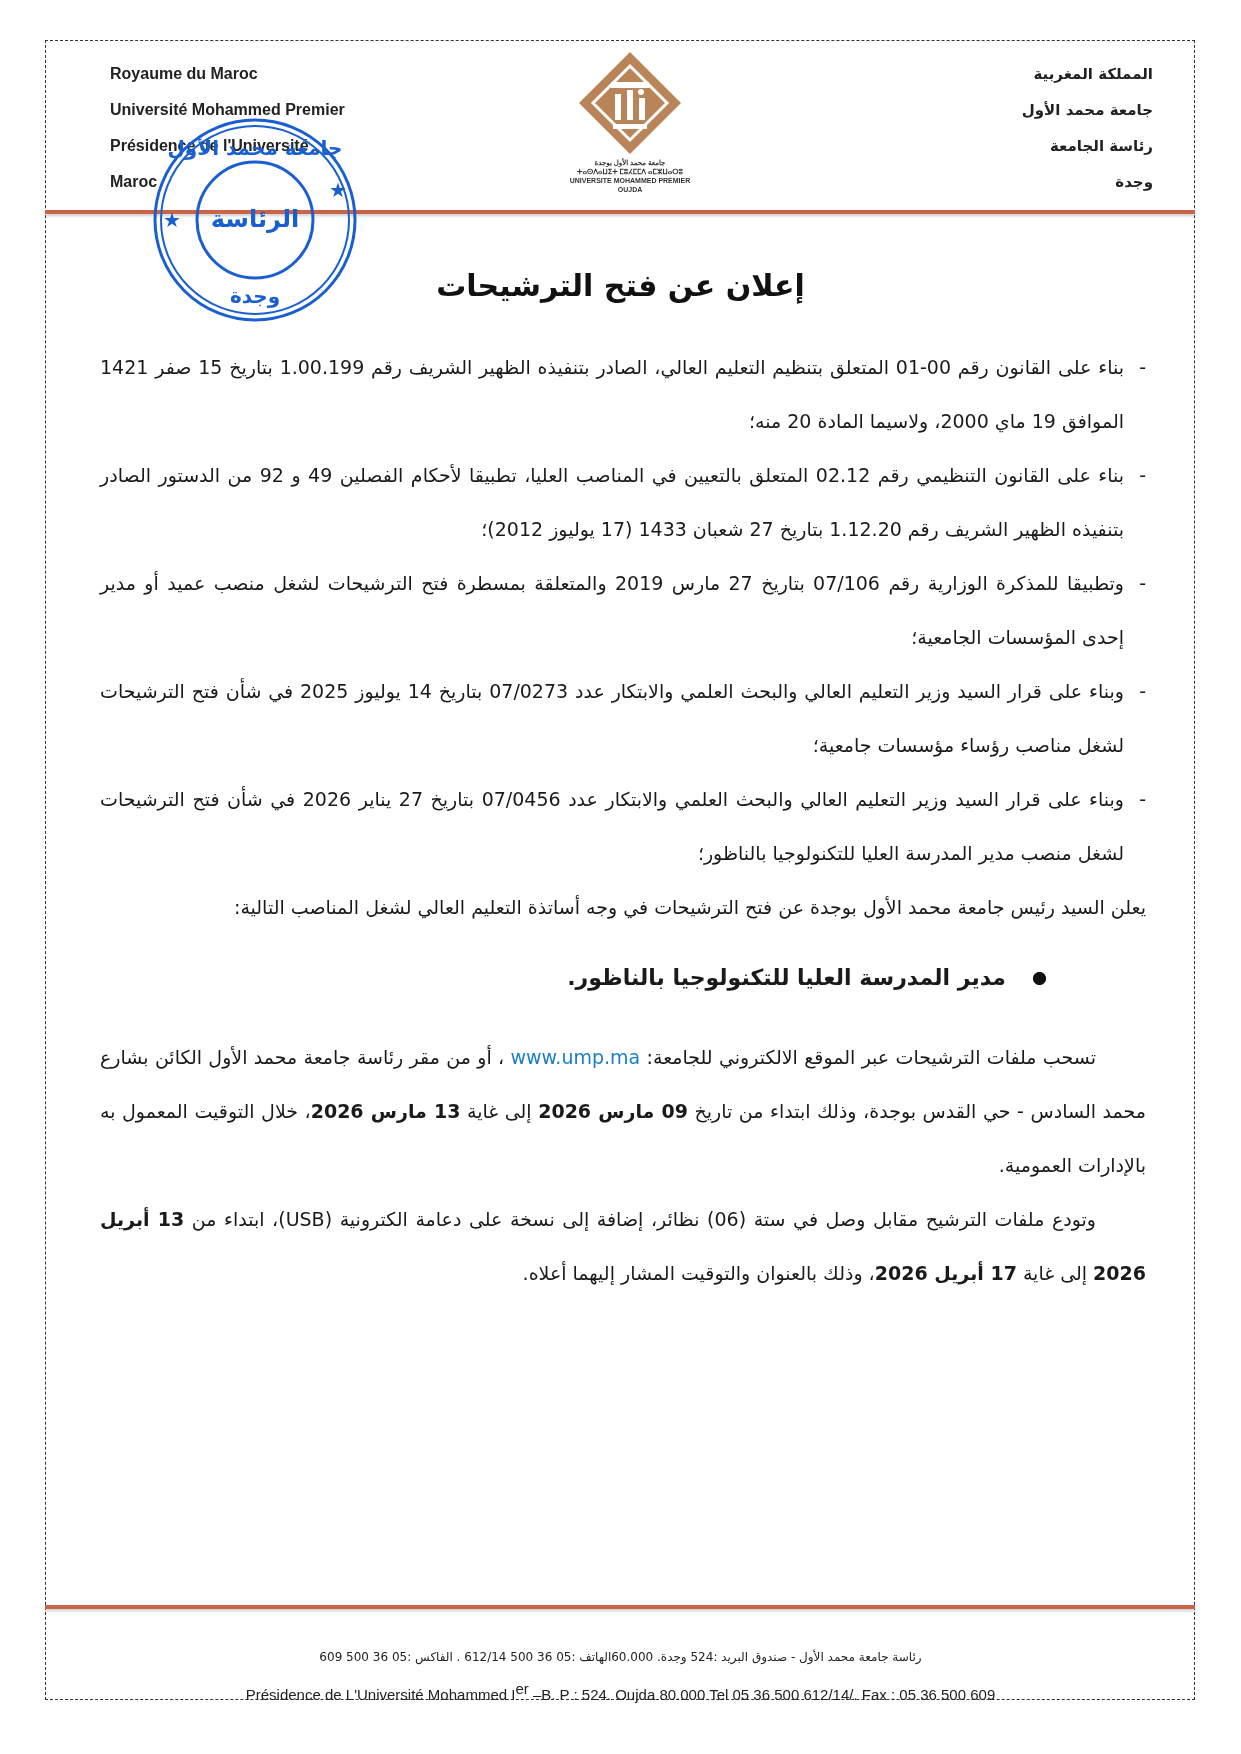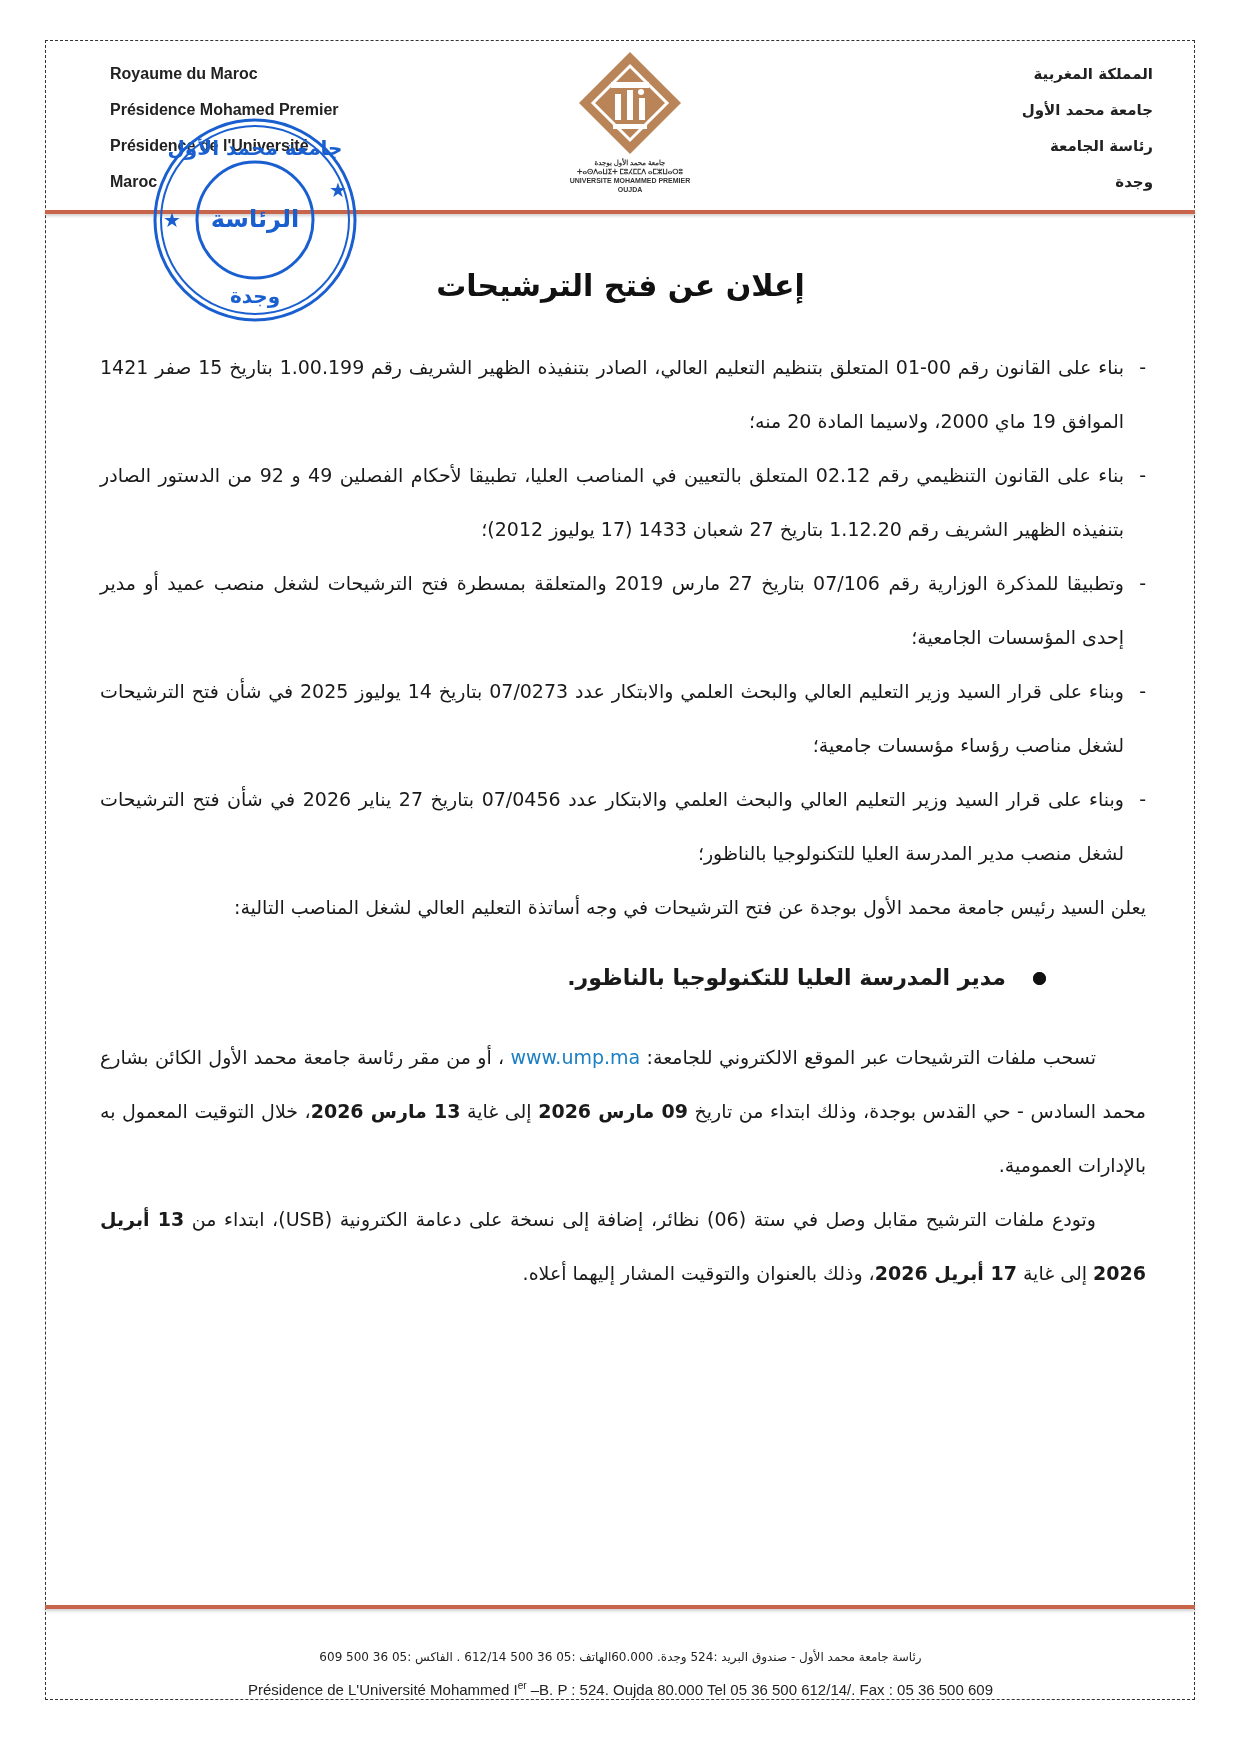--- a/index.html
+++ b/index.html
@@ -31,30 +31,30 @@
   .indent { text-indent:50px; }
   .bullets { list-style:none; margin:12px 0 20px 0; padding:0 100px 0 0; }
   .bullets li { font-weight:bold; font-size:22px; line-height:64px; position:relative; padding-right:40px; }
   .bullets li .dot { position:absolute; right:0; top:26px; width:13px; height:13px; border-radius:50%; background:#111; }
   .link { color:#1b7fc4; }
   .b { font-weight:bold; }
   .foot-ar { position:absolute; left:0; right:0; top:1650px; text-align:center; direction:rtl;
              font-size:12px; color:#222; }
   .foot-fr { position:absolute; left:0; right:0; top:1680px; text-align:center;
              font-family:"Liberation Sans", sans-serif; font-size:15px; color:#222; }
-  sup { font-size:10px; }
+  sup { font-size:15px; }
 </style>
 </head>
 <body>
 
 <div class="frame"></div>
 
 <div class="hdr-fr">
   <div>Royaume du Maroc</div>
-  <div>Présidence Mohamed Premier</div>
+  <div>Université Mohammed Premier</div>
   <div>Présidence de l'Université</div>
   <div>Maroc</div>
 </div>
 
 <div class="logo">
   <svg width="110" height="110" viewBox="0 0 110 110">
     <polygon points="55,4 106,55 55,106 4,55" fill="#b98558"></polygon>
     <polygon points="55,18 92,55 55,92 18,55" fill="none" stroke="#fff" stroke-width="3"></polygon>
     <rect x="36" y="34" width="38" height="6" fill="#fff"></rect>
     <rect x="40" y="46" width="6" height="26" fill="#fff"></rect>

